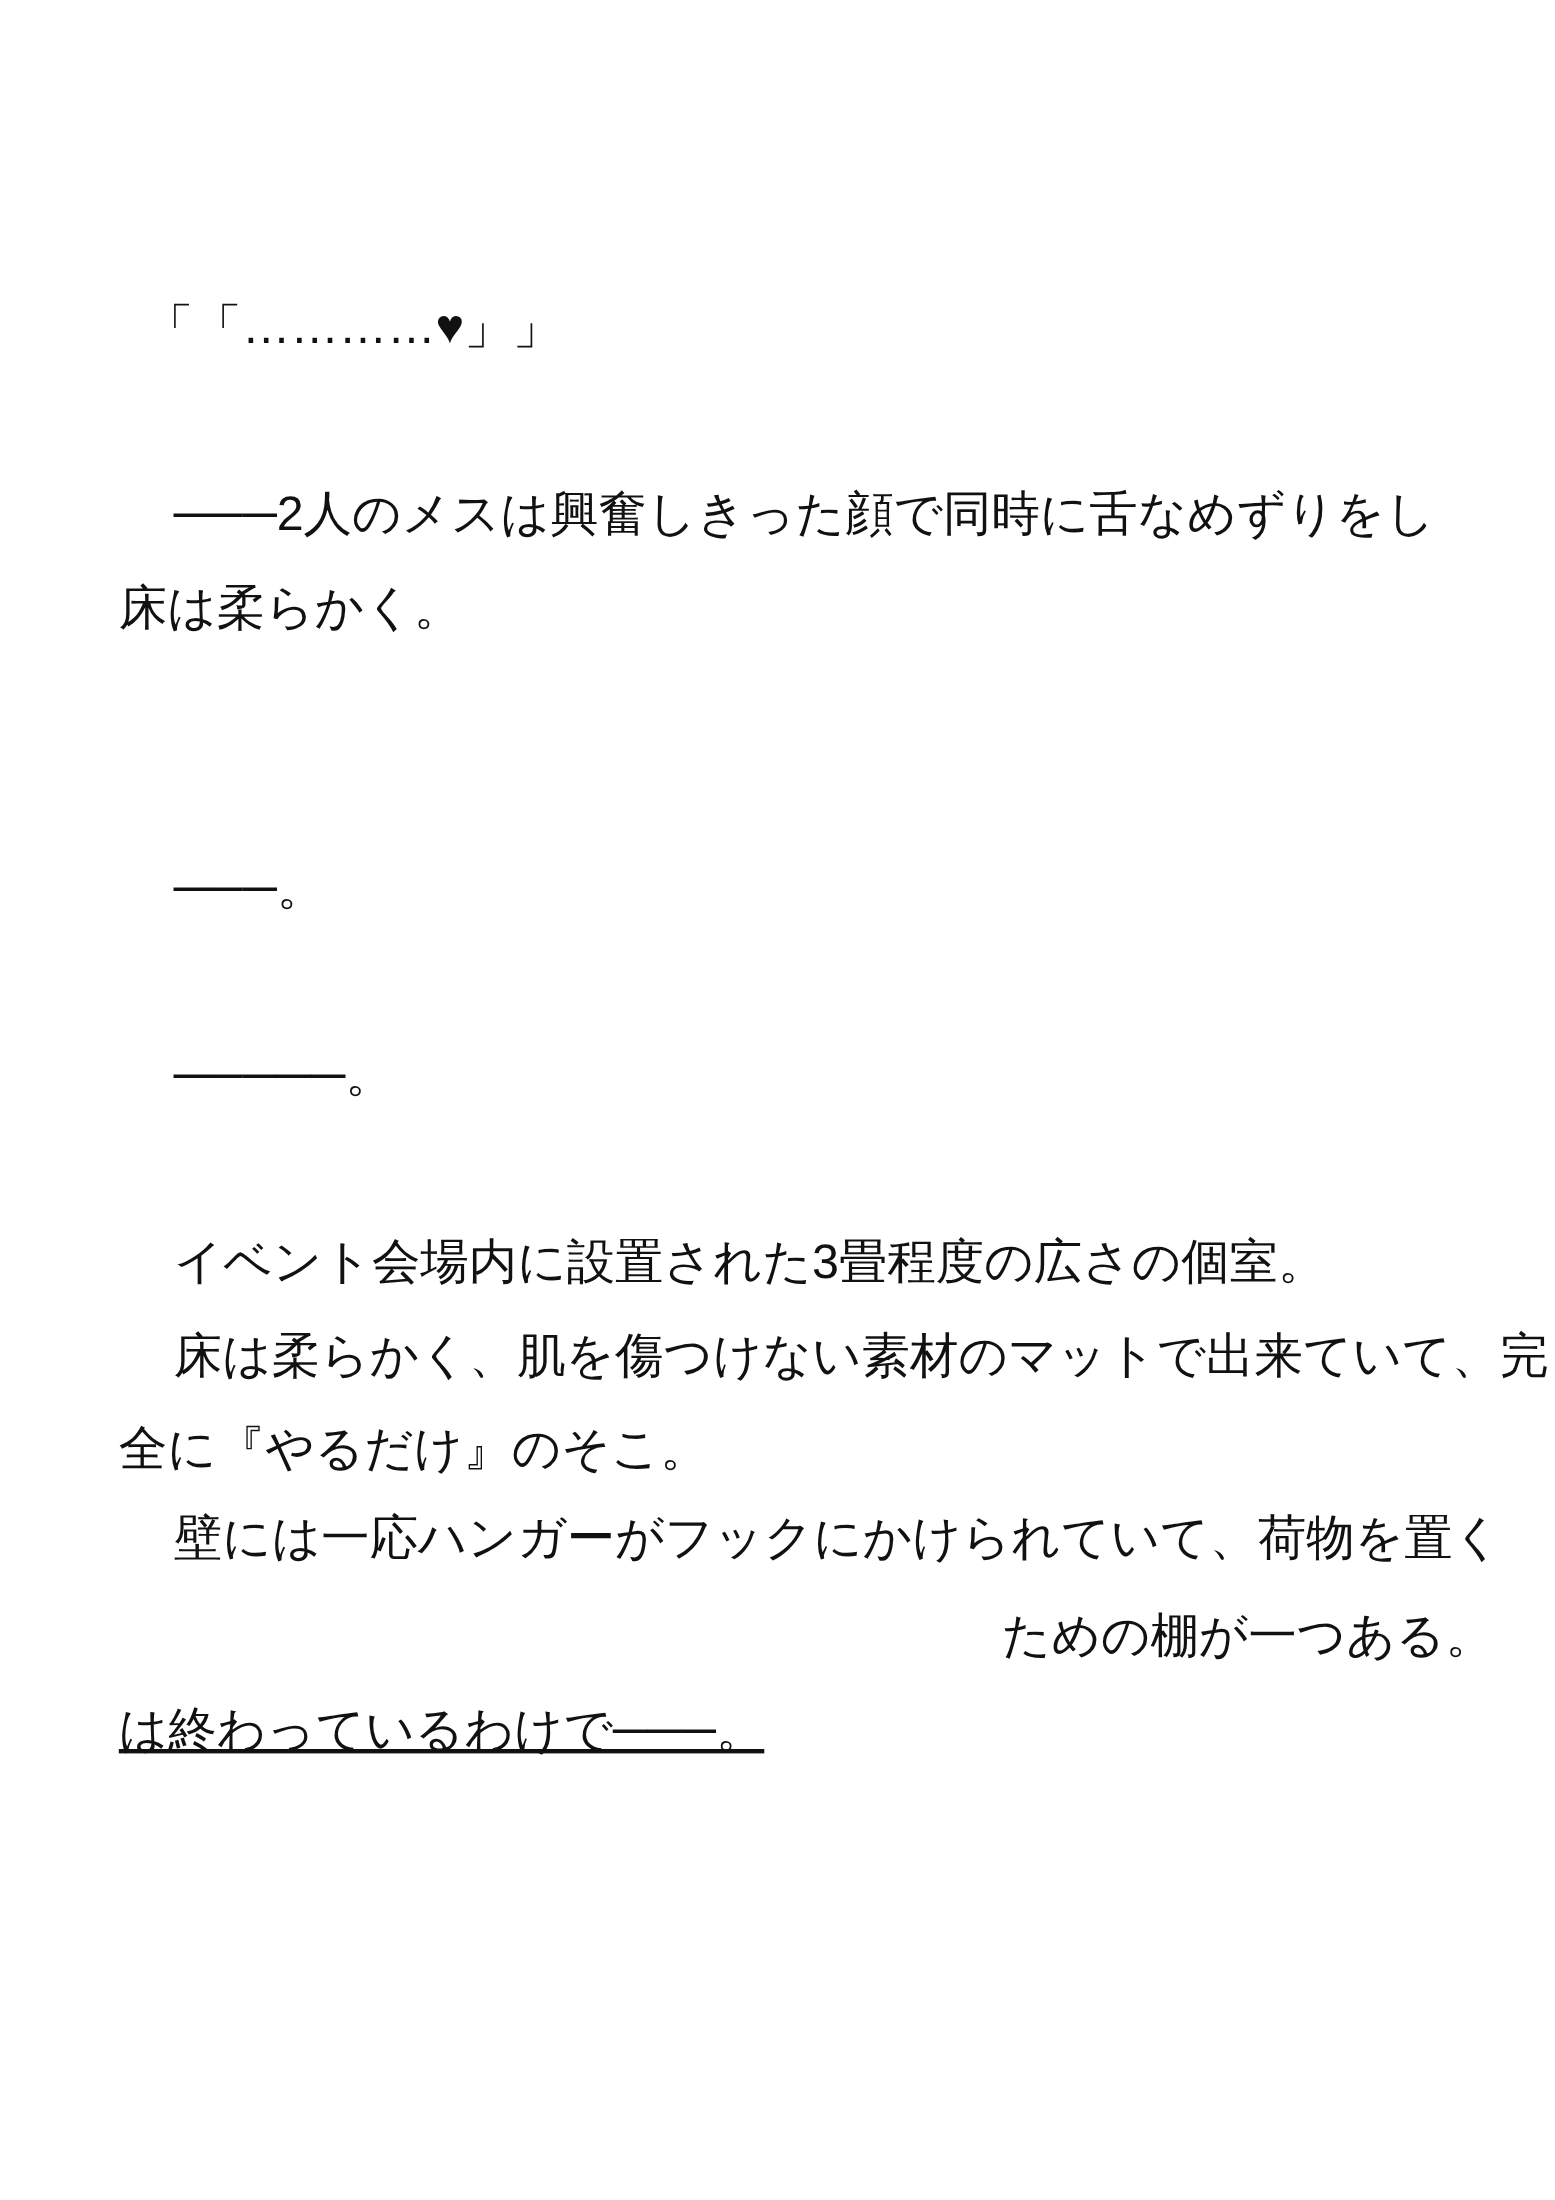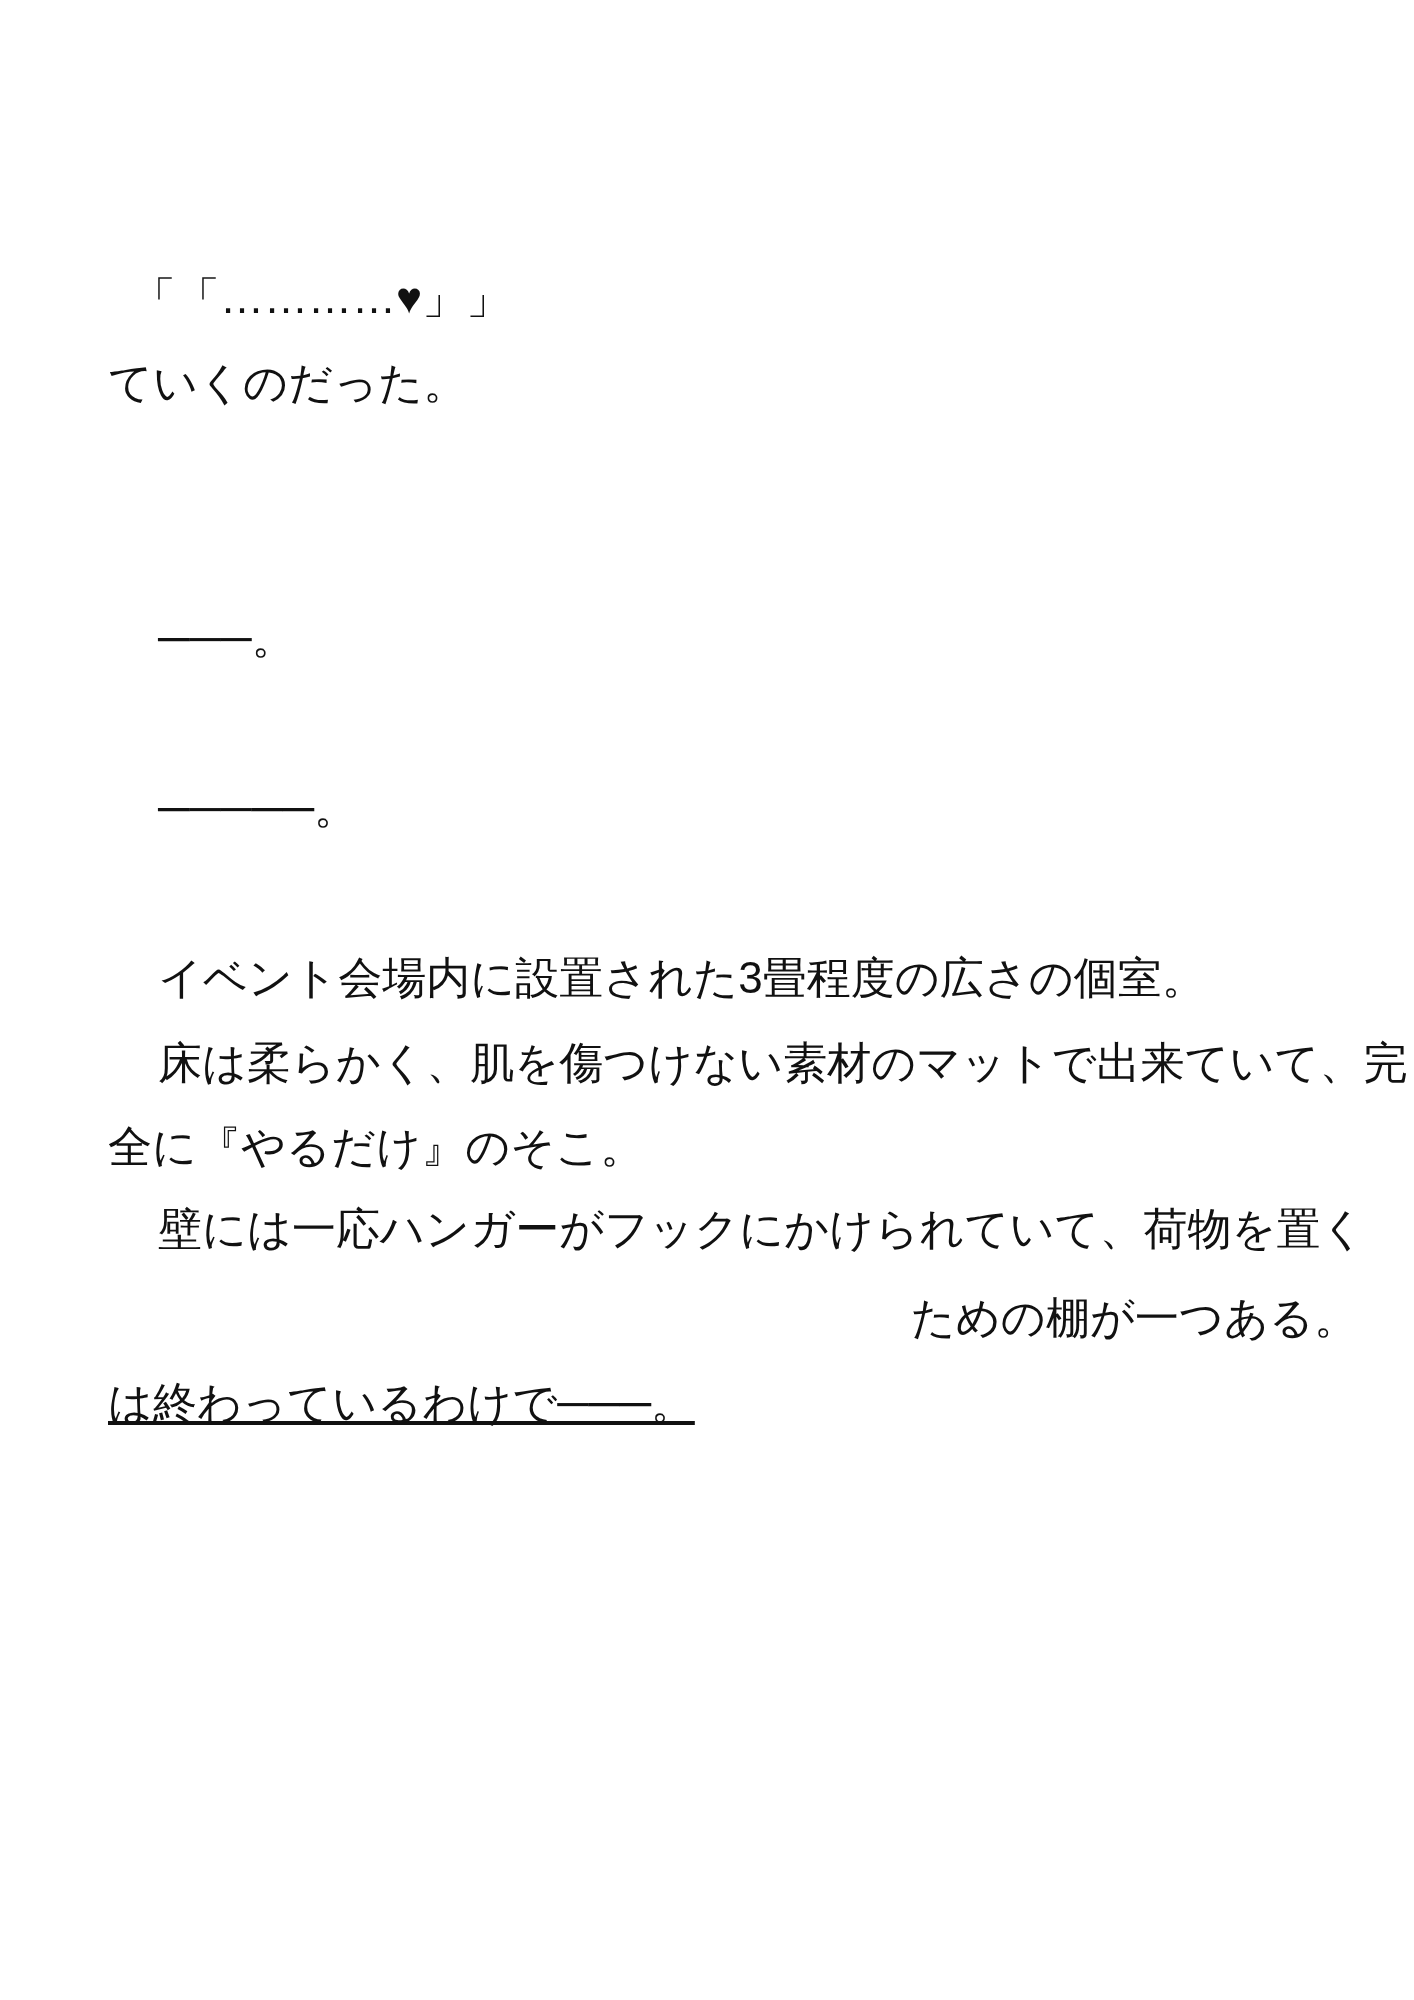--- a/index.html
+++ b/index.html
@@ -29,21 +29,22 @@
     white-space: nowrap;
     height: 85px;
   }
 </style>
 </head>
 <body>
 
 <div class="page">
   <div class="text-block" style="color: rgb(17, 17, 17);">
       <div class="text-line" style="padding-left: 24px; margin-top: 0px;">「「…………♥」」</div>
-      <div class="text-line" style="padding-left: 0px; margin-top: 0px;">ていくのだった。</div>
+      <div class="text-line" style="padding-left: 50px; margin-top: 85px;">───2人のメスは興奮しきった顔で同時に舌なめずりをし</div>
+      <div class="text-line" style="padding-left: 0px; margin-top: 0px;">床は柔らかく。</div>
       <div class="text-line" style="padding-left: 50px; margin-top: 170px;">───。</div>
       <div class="text-line" style="padding-left: 50px; margin-top: 85px;">─────。</div>
       <div class="text-line" style="padding-left: 50px; margin-top: 85px;">イベント会場内に設置された3畳程度の広さの個室。</div>
       <div class="text-line" style="padding-left: 50px; margin-top: 0px; text-align: center;">床は柔らかく、肌を傷つけない素材のマットで出来ていて、完</div>
       <div class="text-line" style="padding-left: 0px; margin-top: 0px; font-family: Liberation Serif, serif;">全に『やるだけ』のそこ。</div>
       <div class="text-line" style="padding-left: 50px; margin-top: 0px; font-family: Liberation Mono, monospace;">壁には一応ハンガーがフックにかけられていて、荷物を置く</div>
       <div class="text-line" style="padding-left: 0px; margin-top: 0px; text-align: right;">ための棚が一つある。</div>
       <div class="text-line" style="padding-left: 0px; margin-top: 0px; text-decoration: underline;">は終わっているわけで───。</div>
     </div>
 </div>

